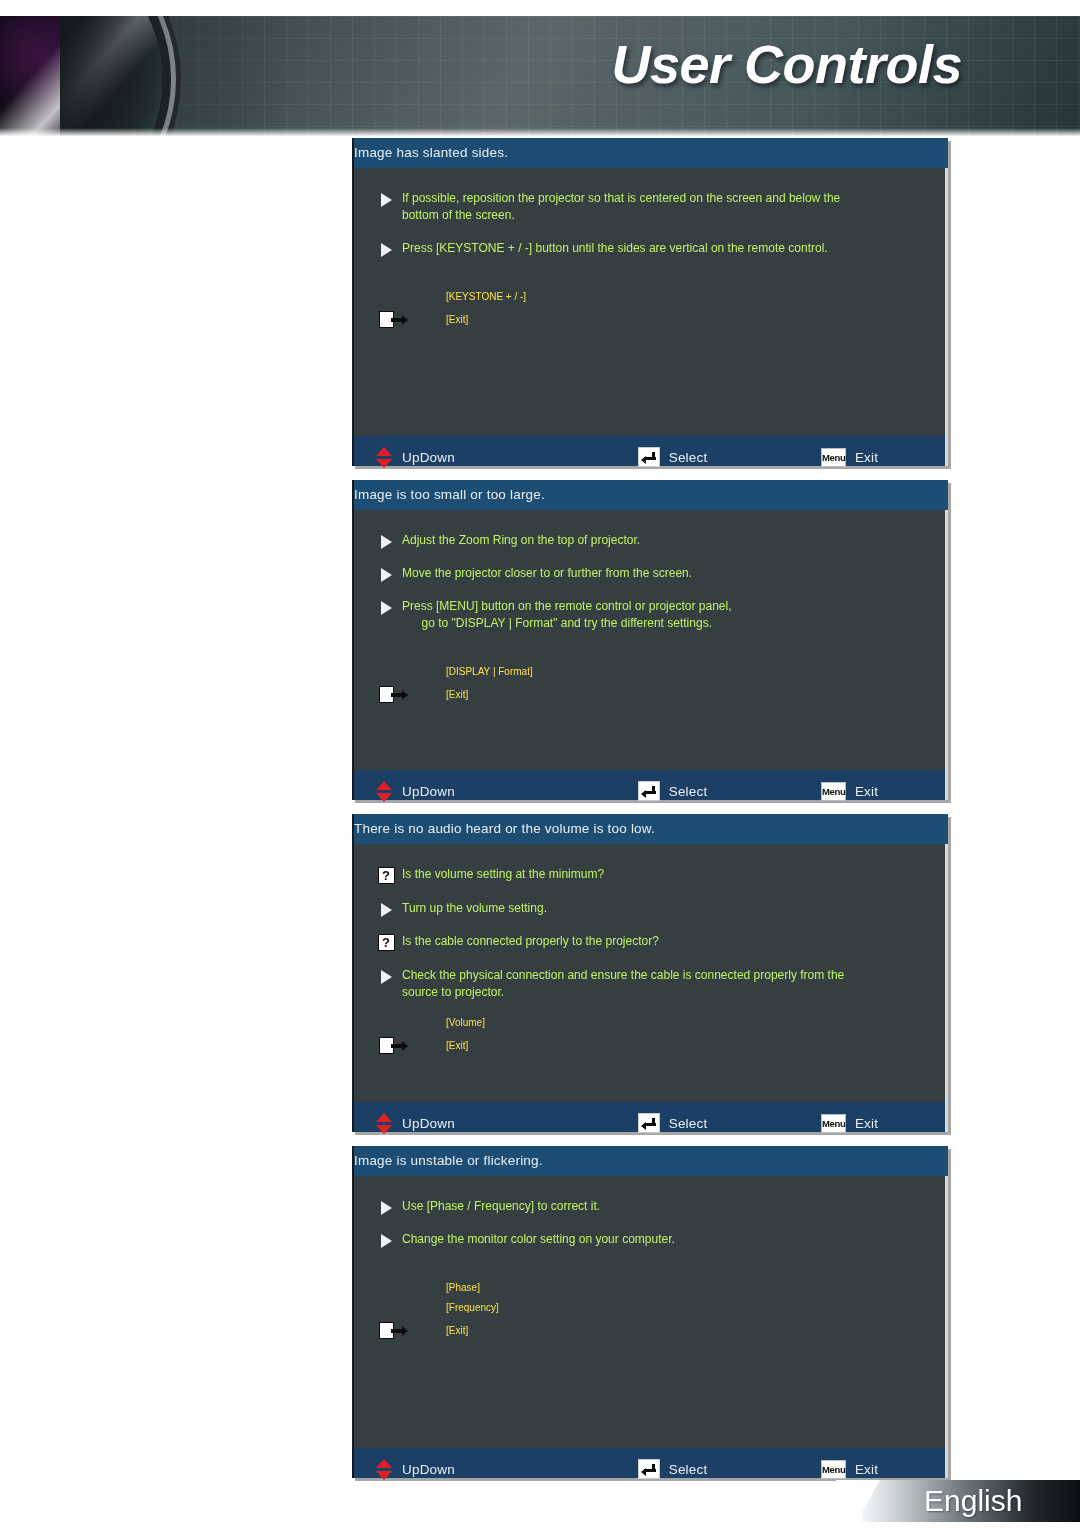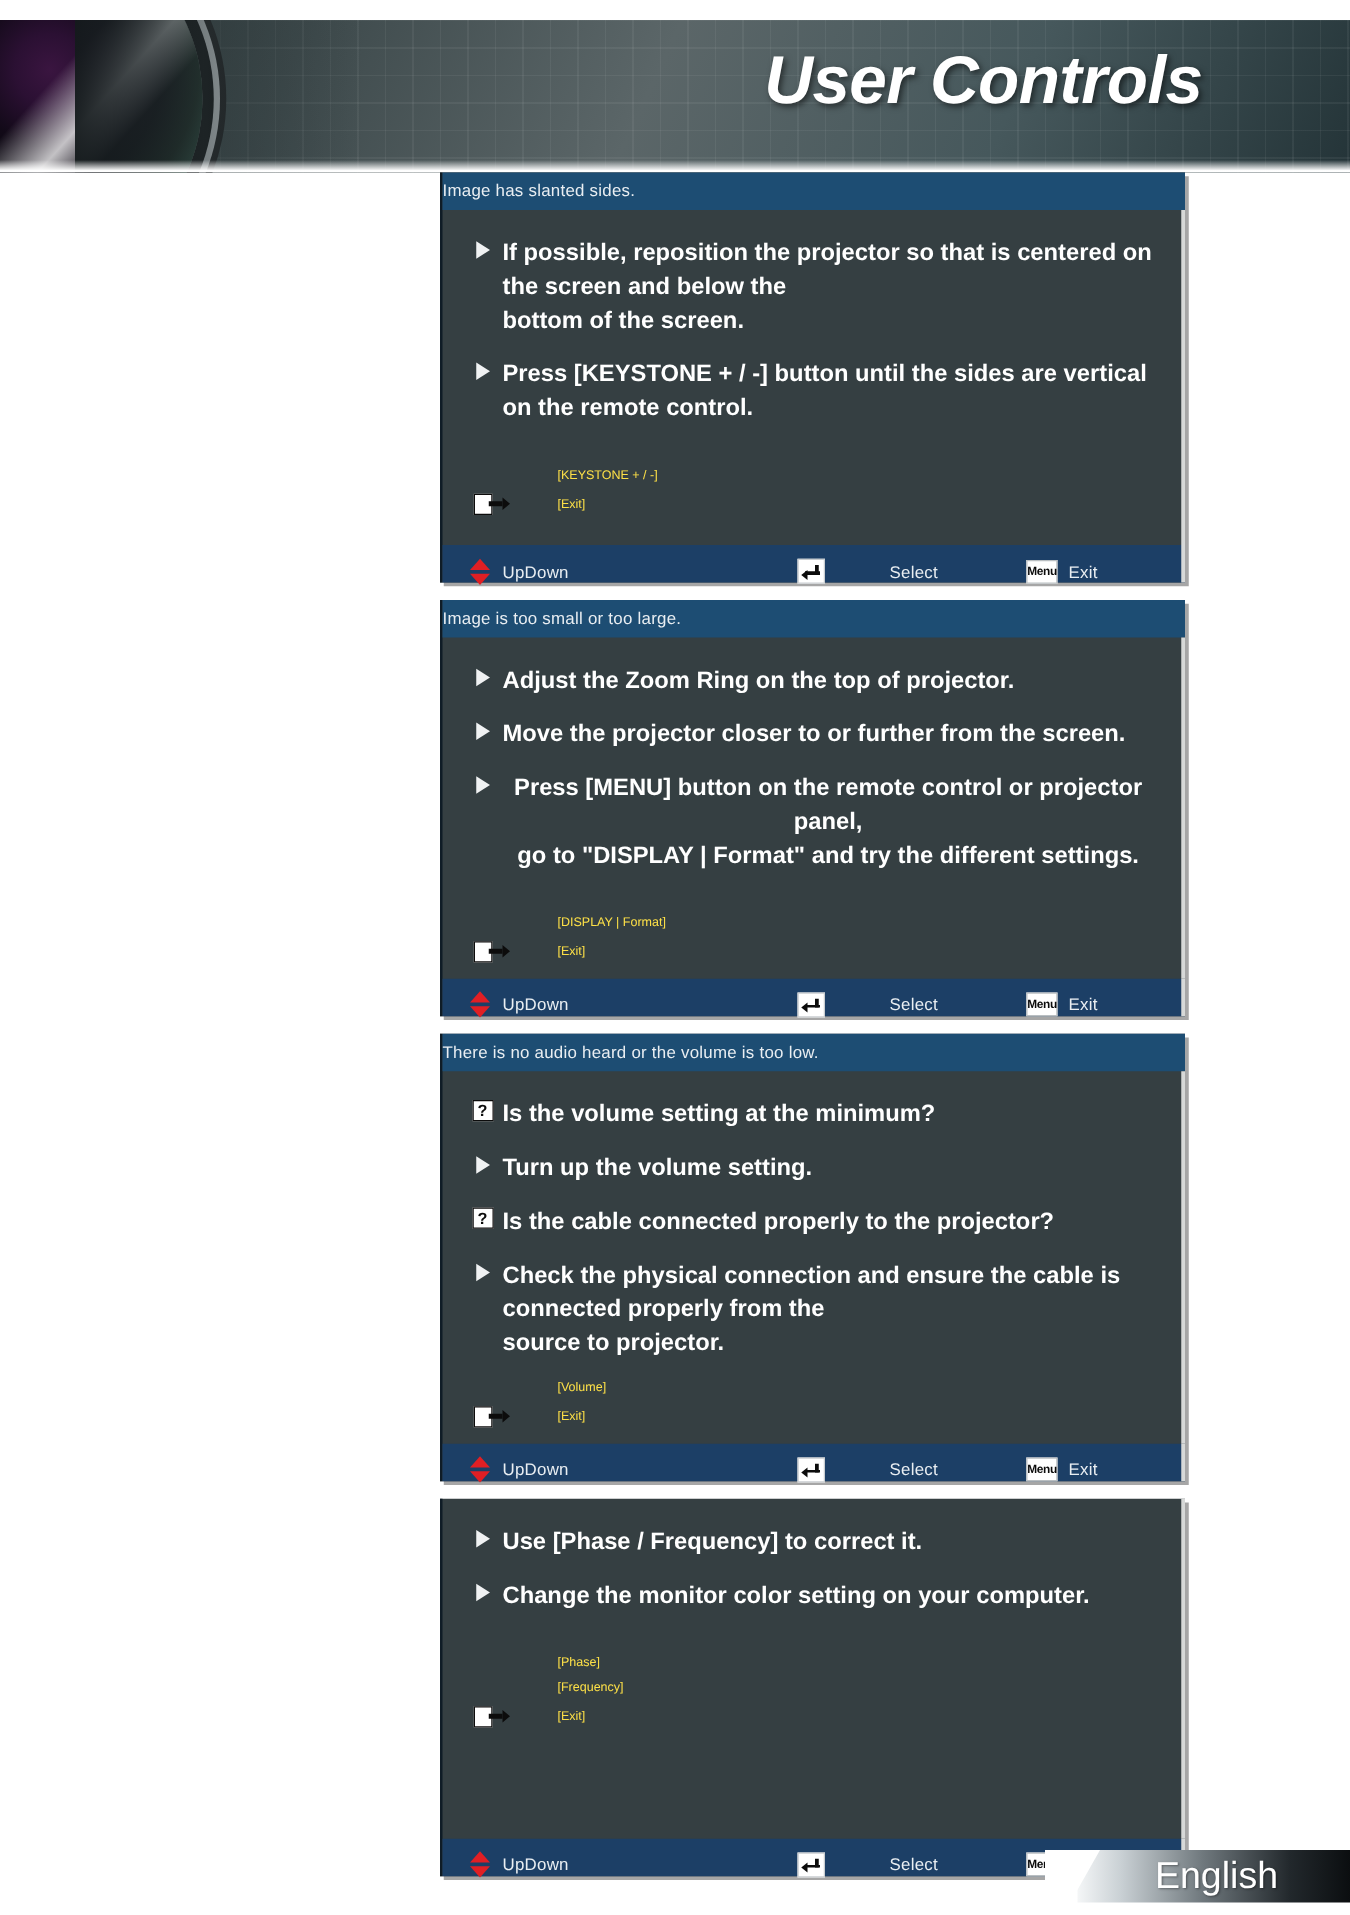--- a/index.html
+++ b/index.html
@@ -87,25 +87,24 @@
     display:flex;
     align-items:flex-start;
     margin-bottom:16px;
   }
   .tip-row .marker {
     flex:0 0 32px;
     display:flex; justify-content:center;
     padding-top:1px;
   }
   .tip-row .tip-text {
-    color:#ffffff;
-    font-size:19px;
+    color:#bef264;
+    font-size:12px;
     line-height:1.42;
     padding-right:6px;
-    font-weight:bold;
   }
   .tip-text .ln { display:block; }
 
   .tri {
     width:0; height:0;
     border-left:11px solid #f0f2f3;
     border-top:7.5px solid transparent;
     border-bottom:7.5px solid transparent;
     margin-top:2px;
   }
@@ -152,21 +151,21 @@
   .osd-nav {
     display:flex; align-items:center;
     background:#1c3f66;
     height:30px;
     color:#e9eef2;
     font-size:13.5px;
     border-right:3px solid #d7d9d8;
   }
   .nav-item { display:flex; align-items:center;margin-top:12px; }
   .nav-item.updown { width:48%; padding-left:22px; }
-  .nav-item.select { width:31%;gap:43px; }
+  .nav-item.select { width:31%; }
   .nav-item.exit   { width:21%; }
   .nav-label { margin-left:9px; letter-spacing:.2px; }
 
   .ic-updown {
     position:relative; width:17px; height:21px;
   }
   .ic-updown:before, .ic-updown:after{
     content:""; position:absolute; left:0; width:0; height:0;
     border-left:8.5px solid transparent;
     border-right:8.5px solid transparent;
@@ -417,20 +416,21 @@
           </div>
           <span class="nav-label">Select</span>
         </div>
         <div class="nav-item exit">
           <div class="ic-menu">Menu</div>
           <span class="nav-label">Exit</span>
         </div>
       </div>
     </div>
     <div class="osd">
+      <div class="osd-title">Image is unstable or flickering.</div>
       <div class="osd-body" style="min-height: 272px;">
         <div class="tip-row">
           <div class="marker">
             <div class="tri"></div>
           </div>
           <div class="tip-text">
             <span class="ln">Use [Phase / Frequency] to correct it.</span>
           </div>
         </div>
         <div class="tip-row">

